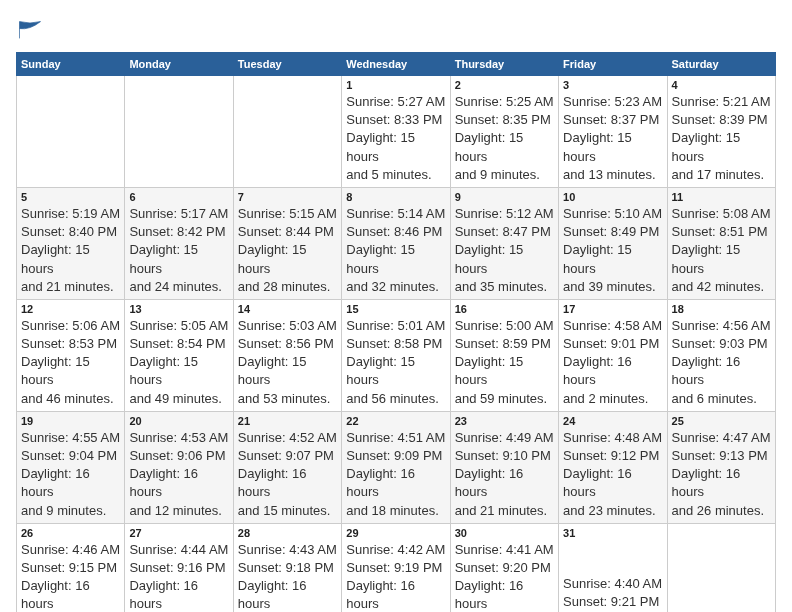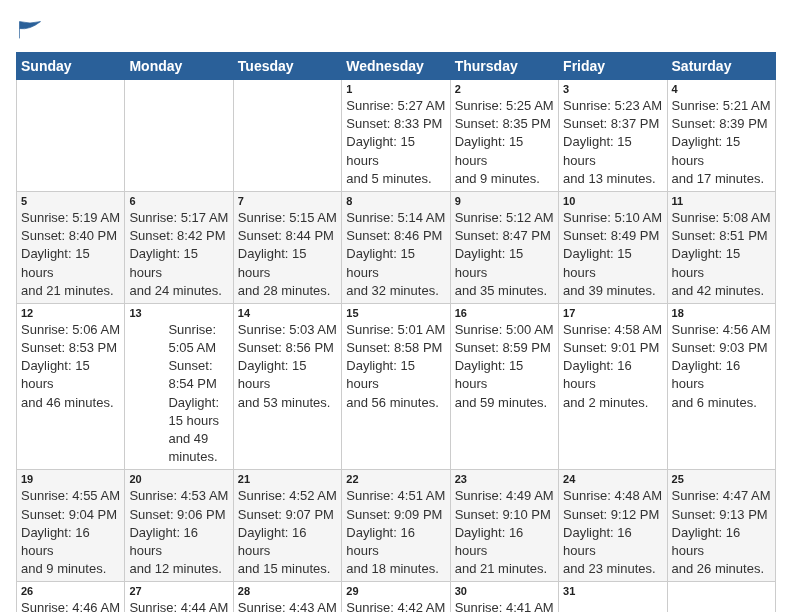--- a/index.html
+++ b/index.html
@@ -52,21 +52,21 @@
     }
     .calendar {
       width: 100%;
       border-collapse: collapse;
       flex: 1;
       table-layout: fixed;
     }
     .calendar th {
       background: #2a6099;
       color: #fff;
-      font-size: 14px;
+      font-size: 11px;
       font-weight: bold;
       padding: 5px 4px;
       text-align: left;
       border: 1px solid #2a6099;
     }
     .calendar td {
       border: 1px solid #ccc;
       vertical-align: top;
       padding: 3px 4px;
       font-size: 9px;
@@ -216,21 +216,21 @@
         <tr>
           <td>
             <span class="day-number">12</span>
             <div class="day-info" style="white-space: pre-line;">Sunrise: 5:06 AM
 Sunset: 8:53 PM
 Daylight: 15 hours
 and 46 minutes.</div>
           </td>
           <td>
             <span class="day-number">13</span>
-            <div class="day-info" style="white-space: pre-line; margin-left: 39px;">Sunrise: 5:05 AM
+            <div class="day-info" style="white-space: pre-line;">Sunrise: 5:05 AM
 Sunset: 8:54 PM
 Daylight: 15 hours
 and 49 minutes.</div>
           </td>
           <td>
             <span class="day-number">14</span>
             <div class="day-info" style="white-space: pre-line;">Sunrise: 5:03 AM
 Sunset: 8:56 PM
 Daylight: 15 hours
 and 53 minutes.</div>

